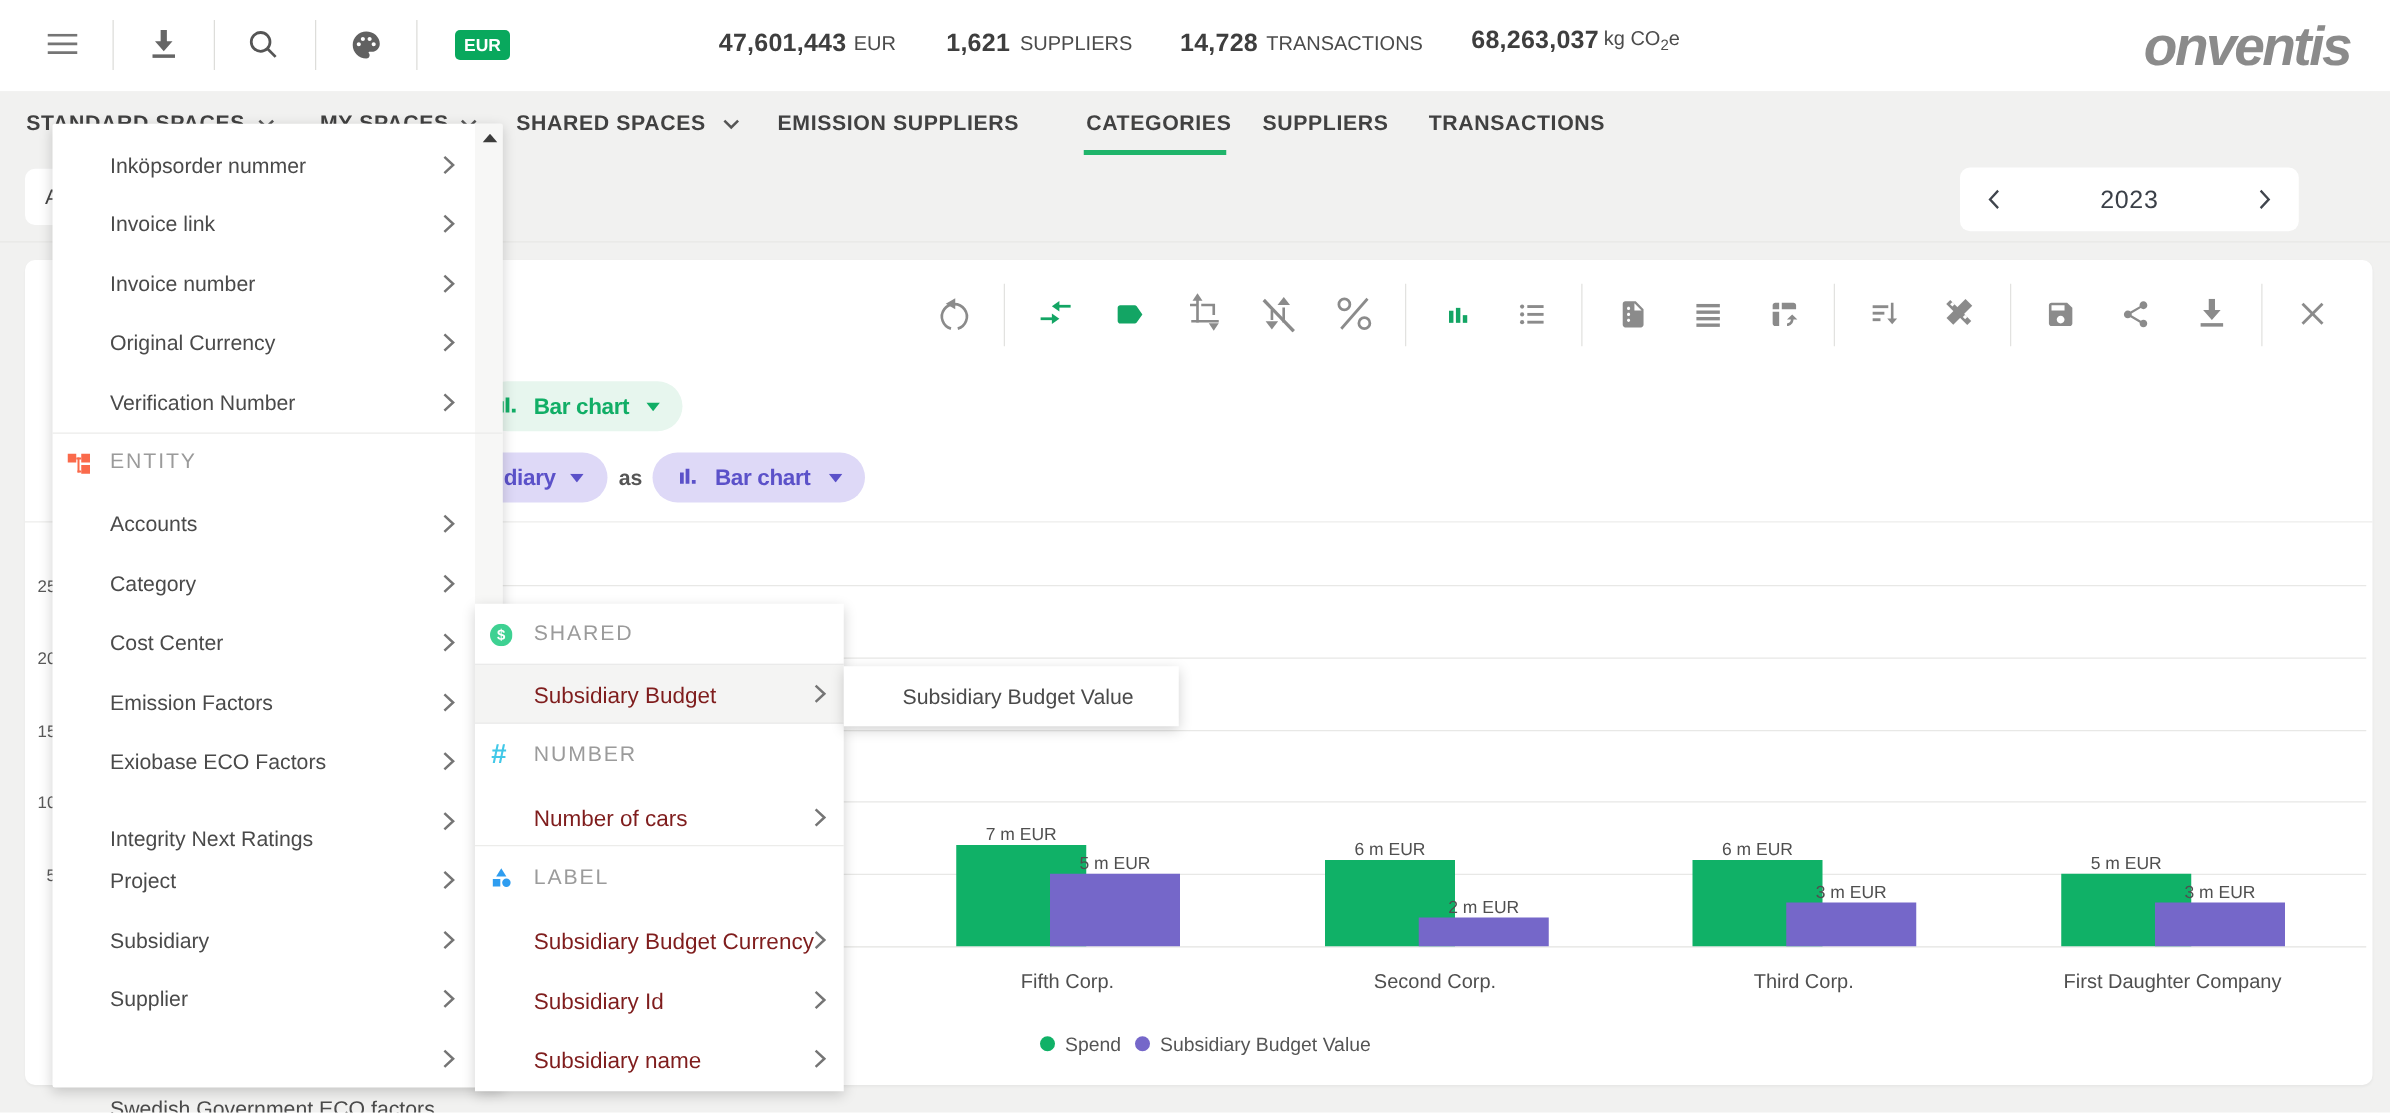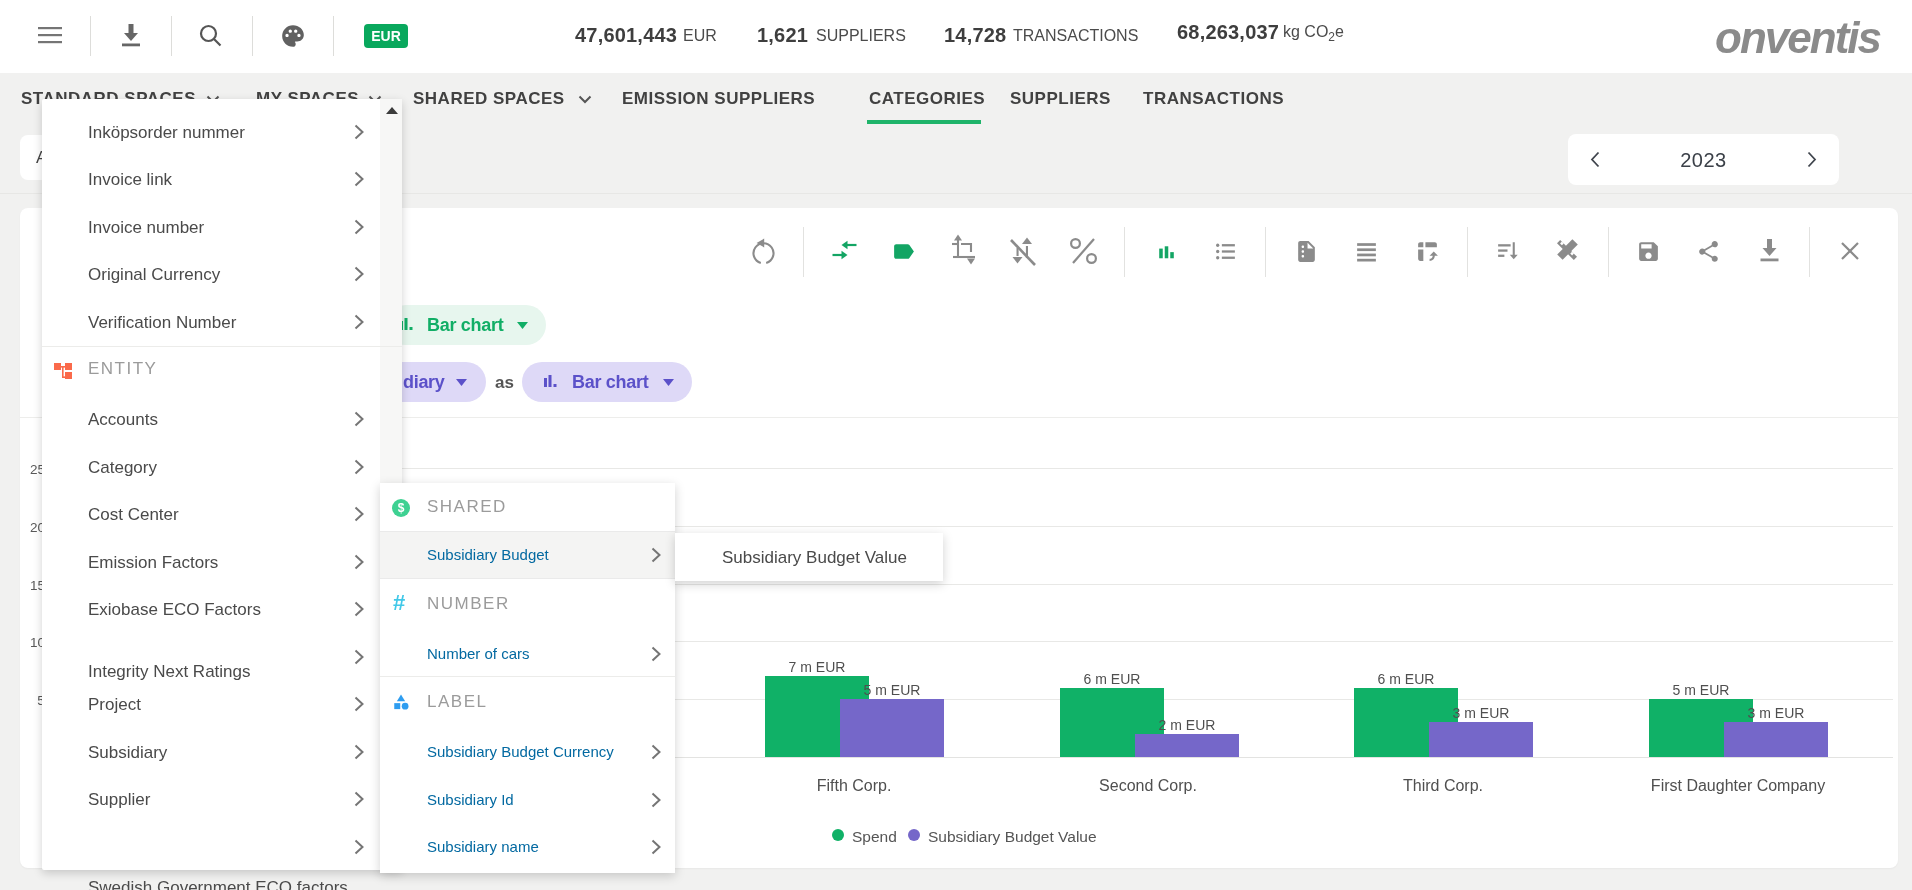--- a/index.html
+++ b/index.html
@@ -51,21 +51,21 @@
 
 
 #panel1 { position:absolute; left:42px; top:99px; width:360px; height:771px; background:#fff; border-radius:2px; box-shadow:0 3px 10px rgba(0,0,0,0.18); }
 #panel1 .gutter { position:absolute; right:0; top:0; width:22px; height:771px; background:#f7f7f6; }
 .mitem { position:absolute; left:46px; font-size:17px; color:#4a4a4a; white-space:nowrap; }
 .mchev { position:absolute; left:312px; }
 .mhead { position:absolute; left:46px; font-size:17px; color:#9b9b9b; letter-spacing:1.5px; white-space:nowrap; }
 .mdivider { position:absolute; left:0; width:100%; height:1px; background:#ececea; }
 
 #panel2 { position:absolute; left:380px; top:483px; width:295px; height:390px; background:#fff; box-shadow:0 3px 10px rgba(0,0,0,0.18); }
-.m2item { position:absolute; left:47px; font-size:15px; color:#0369a1; white-space:nowrap; }
+.m2item { position:absolute; left:47px; font-size:18px; color:#7f1d1d; white-space:nowrap; }
 .m2chev { position:absolute; left:271px; }
 .m2head { position:absolute; left:47px; font-size:17px; color:#9b9b9b; letter-spacing:1.5px; white-space:nowrap; }
 #hoverrow { position:absolute; left:0; top:48px; width:295px; height:48px; background:#f4f4f3; border-top:1px solid #eaeaea; border-bottom:1px solid #eaeaea; }
 
 #panel3 { position:absolute; left:675px; top:533px; width:268px; height:48px; background:#fff; box-shadow:0 3px 10px rgba(0,0,0,0.18); }
 #panel3 div { position:absolute; left:47px; top:15px; font-size:17px; color:#4a4a4a; white-space:nowrap; }
 </style>
 </head>
 <body>
 <div id="app">

